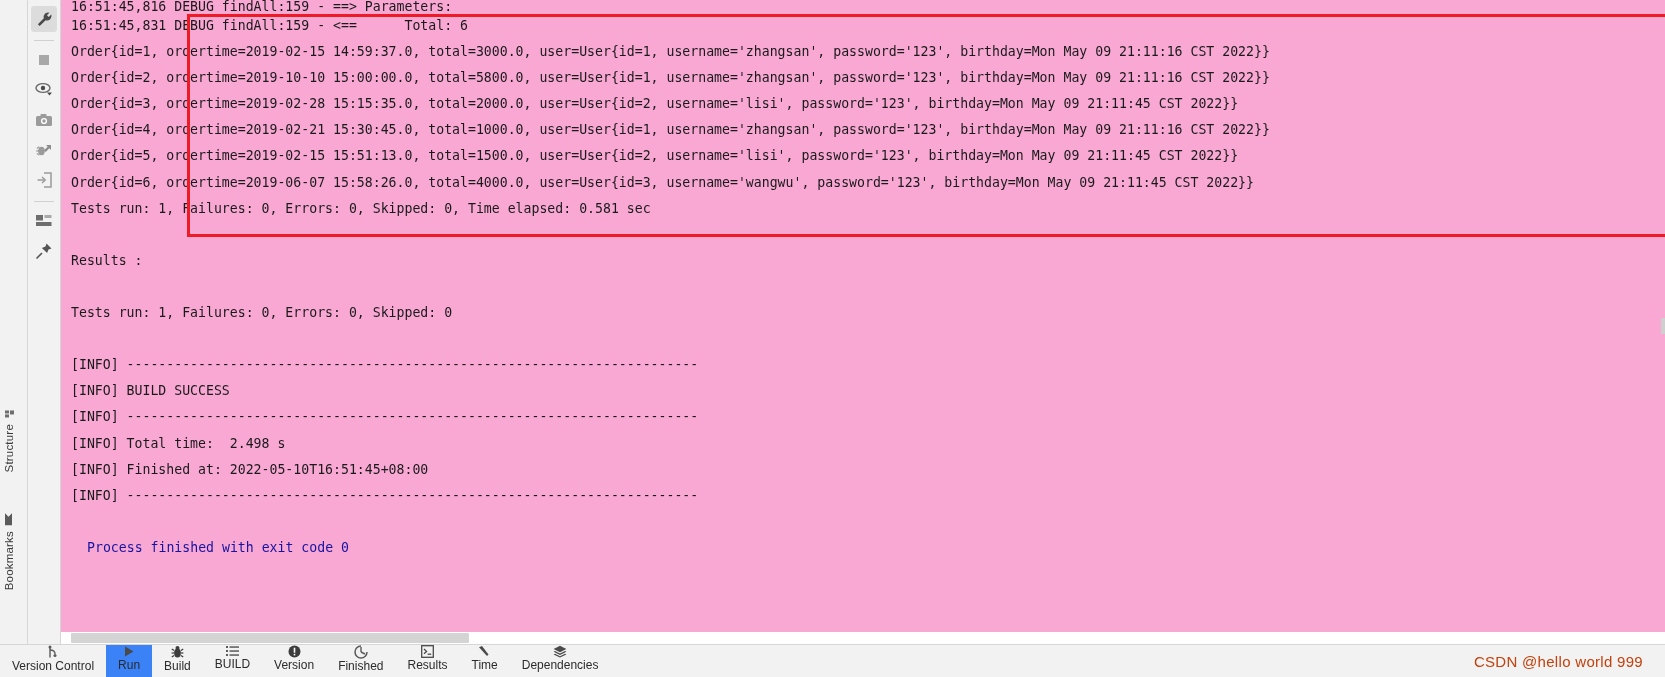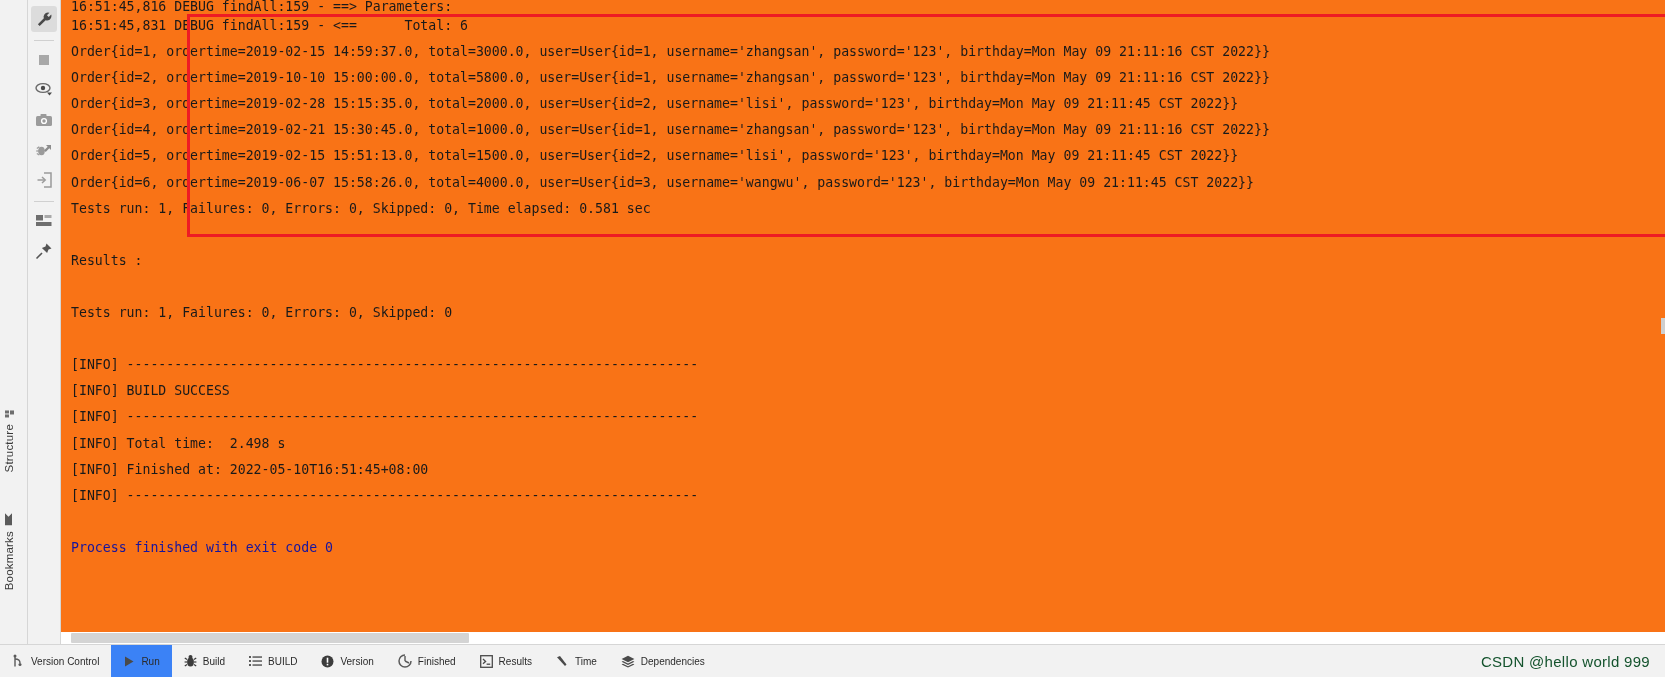--- a/index.html
+++ b/index.html
@@ -72,36 +72,36 @@
   .gsep {
     width: 20px; height: 1px;
     background: #d0d0d0;
     margin: 4px 0 6px 0;
   }
 
   
   .console-wrap {
     position: relative;
     flex: 1 1 auto;
-    background: #f97316;
+    background: #f9a8d4;
     overflow: hidden;
   }
   .console {
     position: absolute;
     top: 0; left: 0; right: 0; bottom: 0;
     padding: 0 0 0 10px;
     font-family: "DejaVu Sans Mono", "Liberation Mono", monospace;
     font-size: 13.2px;
     line-height: 26.1px;
     color: #1a1a1a;
     white-space: pre;
     overflow: hidden;
   }
   .line { height: 26.1px; }
-  .line.blue { color: #1414a0; }
+  .line.blue { color: #1414a0; margin-left: 16px; }
   .line.topcut {
     height: 13px;
     line-height: 13px;
     overflow: hidden;
     position: relative;
     top: -0.5px;
   }
 
   
   .red-box {
@@ -146,39 +146,40 @@
     flex: 0 0 32px;
     background: #f2f2f2;
     border-top: 1px solid #d6d6d6;
     display: flex;
     align-items: stretch;
     position: relative;
   }
   .tab {
     display: flex;
     align-items: center;
-    gap: 6px;
+    gap: 0;
     padding: 0 12px;
-    font-size: 10px;
+    font-size: 12px;
     color: #2b2b2b;
     cursor: pointer;
     white-space: nowrap;
+    flex-direction: column;
   }
   .tab.selected {
     background: #3b82f6;
   }
   .tab .tico { display: flex; align-items: center; }
   .watermark {
     position: absolute;
-    right: 15px;
+    right: 22px;
     top: 0; bottom: 0;
     display: flex; align-items: center;
     font-family: "Liberation Sans", sans-serif;
     font-size: 15px;
-    color: #14532d;
+    color: #c2410c;
     letter-spacing: .3px;
     white-space: nowrap;
   }
   .bar-spacer { flex: 1 1 auto; }
   svg { display: block; }
 </style>
 </head>
 <body>
 
 <div id="app">

